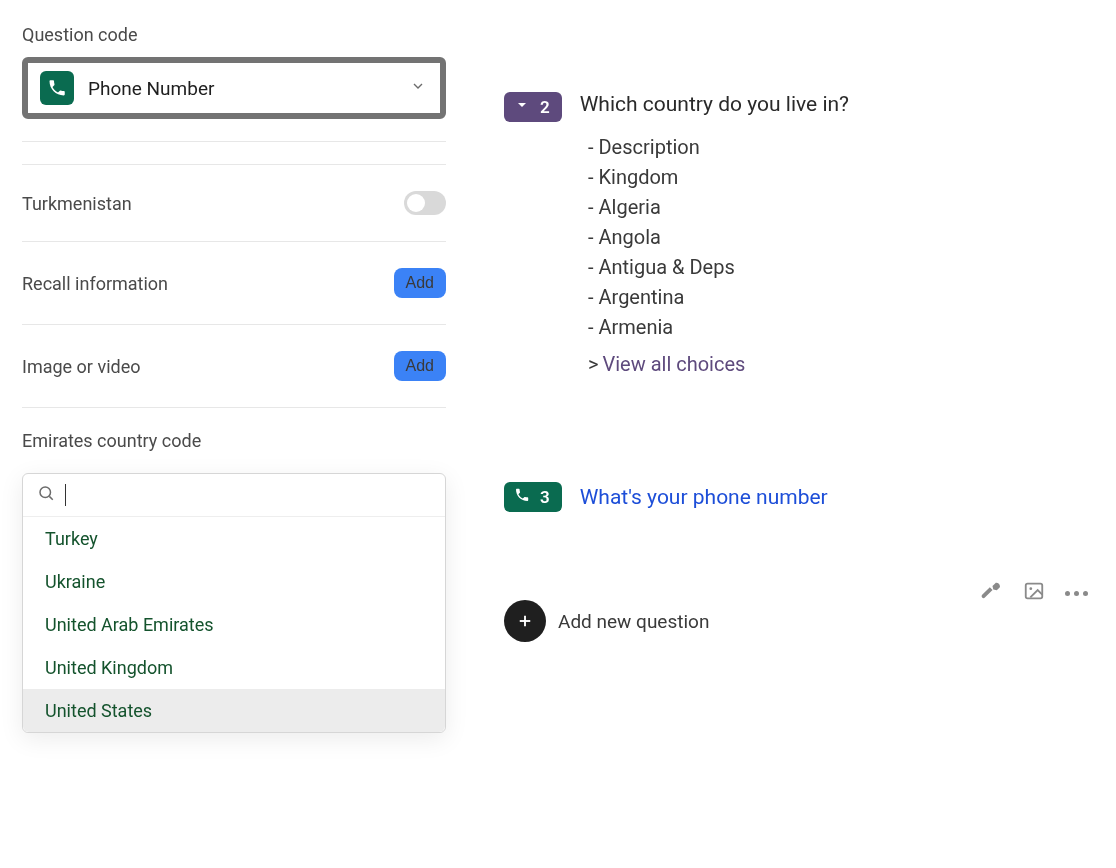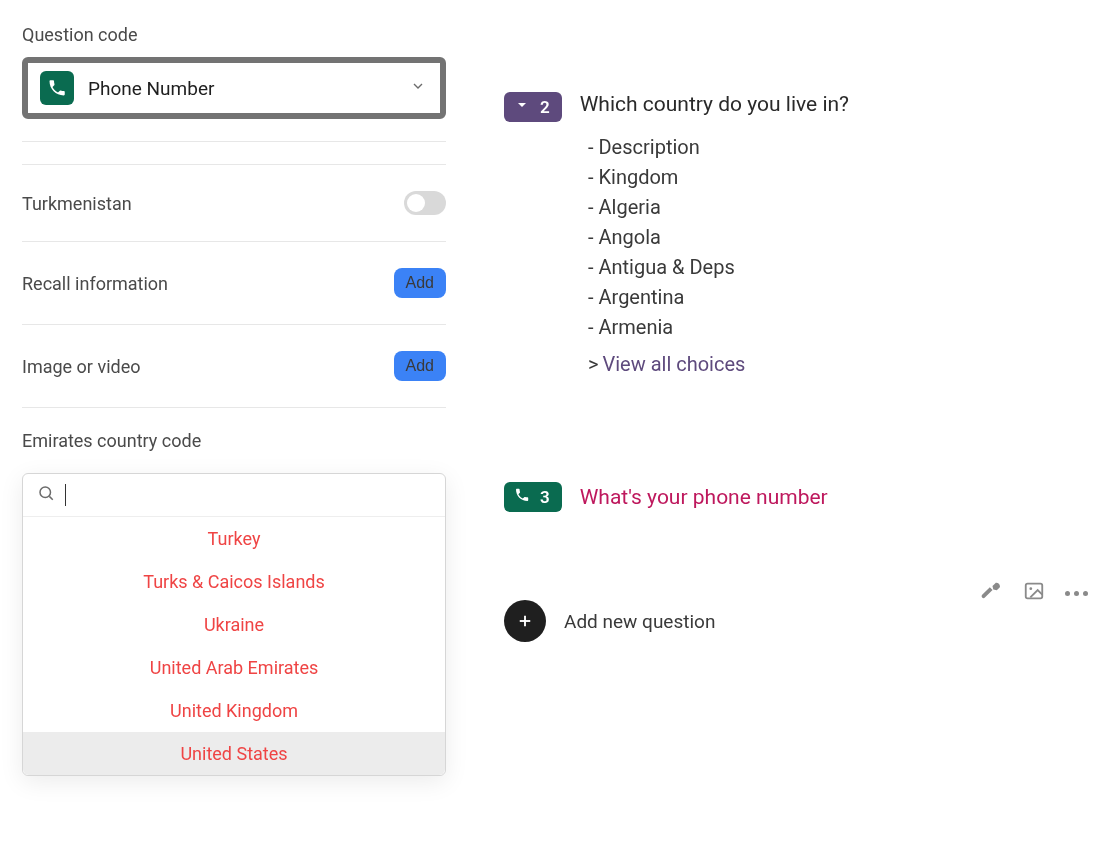--- a/index.html
+++ b/index.html
@@ -87,21 +87,21 @@
   }
   .search-row svg { width: 18px; height: 18px; stroke: #6b6b6b; fill: none; stroke-width: 2; }
   .search-input {
     border: none; outline: none; font-size: 18px; flex: 1;
   }
   .search-cursor {
     width: 1px; height: 22px; background: #333;
   }
   .option-list { max-height: 360px; overflow: hidden; }
   .option {
-    padding: 11px 22px; font-size: 18px; color: #ef4444; cursor: pointer; text-align: center;
+    padding: 11px 22px; font-size: 18px; color: #14532d; cursor: pointer;
   }
   .option.selected { background: #ececec; border-radius: 0 0 6px 6px; }
 
   
   .q-block { margin-top: 68px; }
   .q-header {
     display: flex; align-items: flex-start; gap: 18px;
   }
   .q-badge {
     display: flex; align-items: center; gap: 10px;
@@ -113,32 +113,32 @@
   .q-badge svg { width: 16px; height: 16px; fill: #fff; }
   .q-title { font-size: 21px; color: #2a2a2a; }
   .q-choices { margin-left: 84px; margin-top: 10px; }
   .q-choices .choice { font-size: 20px; color: #3a3a3a; padding: 3px 0; }
   .view-all {
     color: #5e4a7d; font-size: 20px; 
   }
   .view-all .gt { color: #3a3a3a; margin-right: 4px; }
 
   .q3-row { margin-top: 106px; display: flex; align-items: center; gap: 18px; }
-  .q3-title { font-size: 21px; color: #be185d; }
+  .q3-title { font-size: 21px; color: #1d4ed8; }
 
   .action-icons {
     position: absolute; right: 28px; top: 580px;
     display: flex; gap: 20px; align-items: center;
   }
   .action-icons svg { width: 22px; height: 22px; fill: #8a8a8a; }
   .dots { display: flex; gap: 4px; }
   .dots span { width: 5px; height: 5px; background: #8a8a8a; border-radius: 50%; }
 
   .add-q-row {
-    display: flex; align-items: center; gap: 18px; margin-top: 88px; text-align: center;
+    display: flex; align-items: center; gap: 12px; margin-top: 88px; text-align: center;
   }
   .plus-circle {
     width: 42px; height: 42px; border-radius: 50%; background: #1f1f1f;
     display: flex; align-items: center; justify-content: center; cursor: pointer;
   }
   .plus-circle svg { width: 18px; height: 18px; stroke: #fff; stroke-width: 2.5; }
   .add-q-text { font-size: 19px; color: #3a3a3a; }
 </style>
 </head>
 <body>
@@ -190,21 +190,20 @@
           <svg viewBox="0 0 24 24">
               <circle cx="11" cy="11" r="7"></circle>
               <line x1="21" y1="21" x2="16.5" y2="16.5"></line>
             </svg>
         </span>
         <div class="search-cursor"></div>
         <input class="search-input" placeholder="" style="">
       </div>
       <div class="option-list" id="option-list">
           <div class="option">Turkey</div>
-          <div class="option">Turks &amp; Caicos Islands</div>
           <div class="option">Ukraine</div>
           <div class="option">United Arab Emirates</div>
           <div class="option">United Kingdom</div>
           <div class="option selected">United States</div>
         </div>
     </div>
   </div>
 
   <div class="main">
     <div class="q-block">

